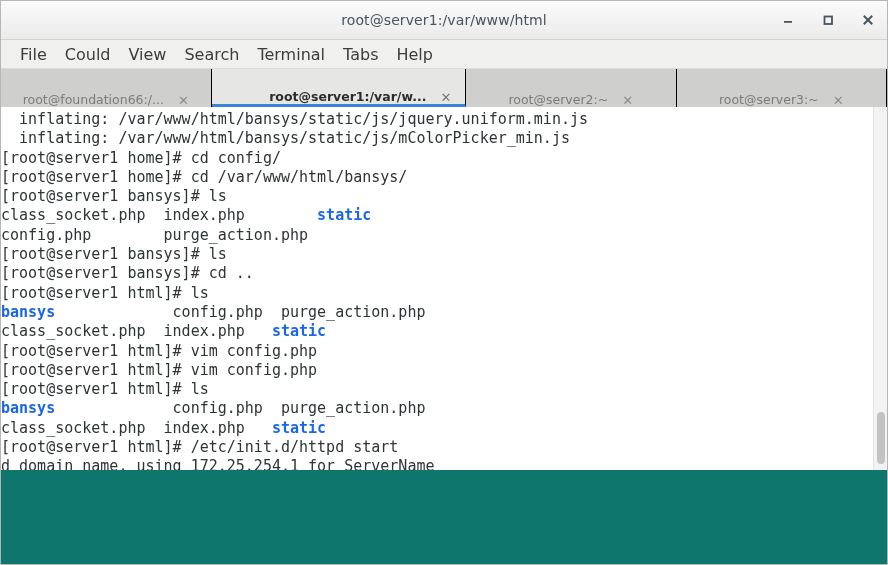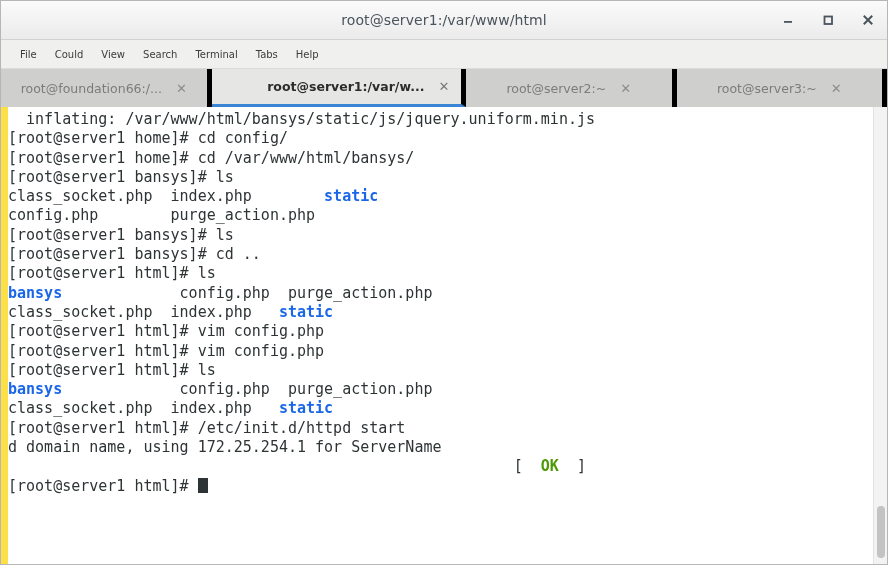--- a/index.html
+++ b/index.html
@@ -8,21 +8,21 @@
     background: #ffffff;
   }
   body {
     font-family: "Liberation Sans", sans-serif;
   }
   #app {
     position: relative;
     width: 888px;
     height: 565px;
     overflow: hidden;
-    background: #fde047;
+    background: #0f766e;
     border: 1px solid #b6b6b6;
     box-sizing: border-box;
   }
 
   
   .titlebar {
     position: relative;
     height: 39px;
     background: linear-gradient(to bottom, #fbfbfb 0%, #f2f2f2 55%, #ebebeb 100%);
     border-bottom: 1px solid #d2d2d2;
@@ -61,46 +61,46 @@
   .menubar {
     height: 29px;
     background: #f0f0ef;
     border-bottom: 1px solid #dcdcdc;
     display: flex;
     align-items: center;
     padding-left: 10px;
     box-sizing: border-box;
   }
   .menu-item {
-    font-size: 10px;
+    font-size: 16px;
     color: #3c3c3c;
     padding: 3px 9px;
     font-family: "DejaVu Sans", sans-serif;
     white-space: nowrap;
   }
 
   
   .tabbar {
     height: 38px;
     background: #cfcfcd;
     display: flex;
     align-items: stretch;
     box-sizing: border-box;
     position: relative;
   }
   .tab {
     flex: 1 1 0;
     min-width: 0;
     display: flex;
-    align-items: center;
+    align-items: flex-end;
     justify-content: center;
     position: relative;
     background: #cfcfcd;
     box-sizing: border-box;
-    border-right: 5px solid #000000;
+    border-right: 1px solid #000000;
     padding: 0 4px;
   }
   .tab.active {
     background: #e6e6e4;
     border-bottom: 3px solid #3a86d4;
     padding-left: 48px;
   }
   .tab-label {
     font-size: 12.5px;
     color: #7c7c7a;
@@ -118,24 +118,23 @@
     font-size: 13px;
     color: #8d8d8b;
     line-height: 1;
     font-family: "DejaVu Sans", sans-serif;
   }
   .tab.active .tab-close { color: #7a7a78; }
 
   
   .terminal-wrap {
     position: relative;
-    height: 457px;
+    height: 363px;
     background: #ffffff;
     overflow: hidden;
-    margin-left: 7px;
   }
   .terminal {
     position: absolute;
     top: 0; left: 0;
     right: 14px;
     bottom: 0;
     background: #ffffff;
     overflow: hidden;
     padding-top: 3px;
     box-sizing: border-box;
@@ -237,20 +236,21 @@
     </div>
     <div class="tab">
       <span class="tab-label">root@server3:~</span>
       <span class="tab-close">✕</span>
     </div>
   </div>
 
   <div class="terminal-wrap">
     <div class="terminal" id="terminal-output">
         <div class="tline"><span>  inflating: /var/www/html/bansys/static/js/jquery.uniform.min.js</span></div>
+        <div class="tline"><span>  inflating: /var/www/html/bansys/static/js/mColorPicker_min.js</span></div>
         <div class="tline"><span>[root@server1 home]# cd config/</span></div>
         <div class="tline"><span>[root@server1 home]# cd /var/www/html/bansys/</span></div>
         <div class="tline"><span>[root@server1 bansys]# ls</span></div>
         <div class="tline"><span>class_socket.php  index.php        </span><span class="blue">static</span></div>
         <div class="tline"><span>config.php        purge_action.php</span></div>
         <div class="tline"><span>[root@server1 bansys]# ls</span></div>
         <div class="tline"><span>[root@server1 bansys]# cd ..</span></div>
         <div class="tline"><span>[root@server1 html]# ls</span></div>
         <div class="tline"><span class="blue">bansys</span><span>             config.php  purge_action.php</span></div>
         <div class="tline"><span>class_socket.php  index.php   </span><span class="blue">static</span></div>

